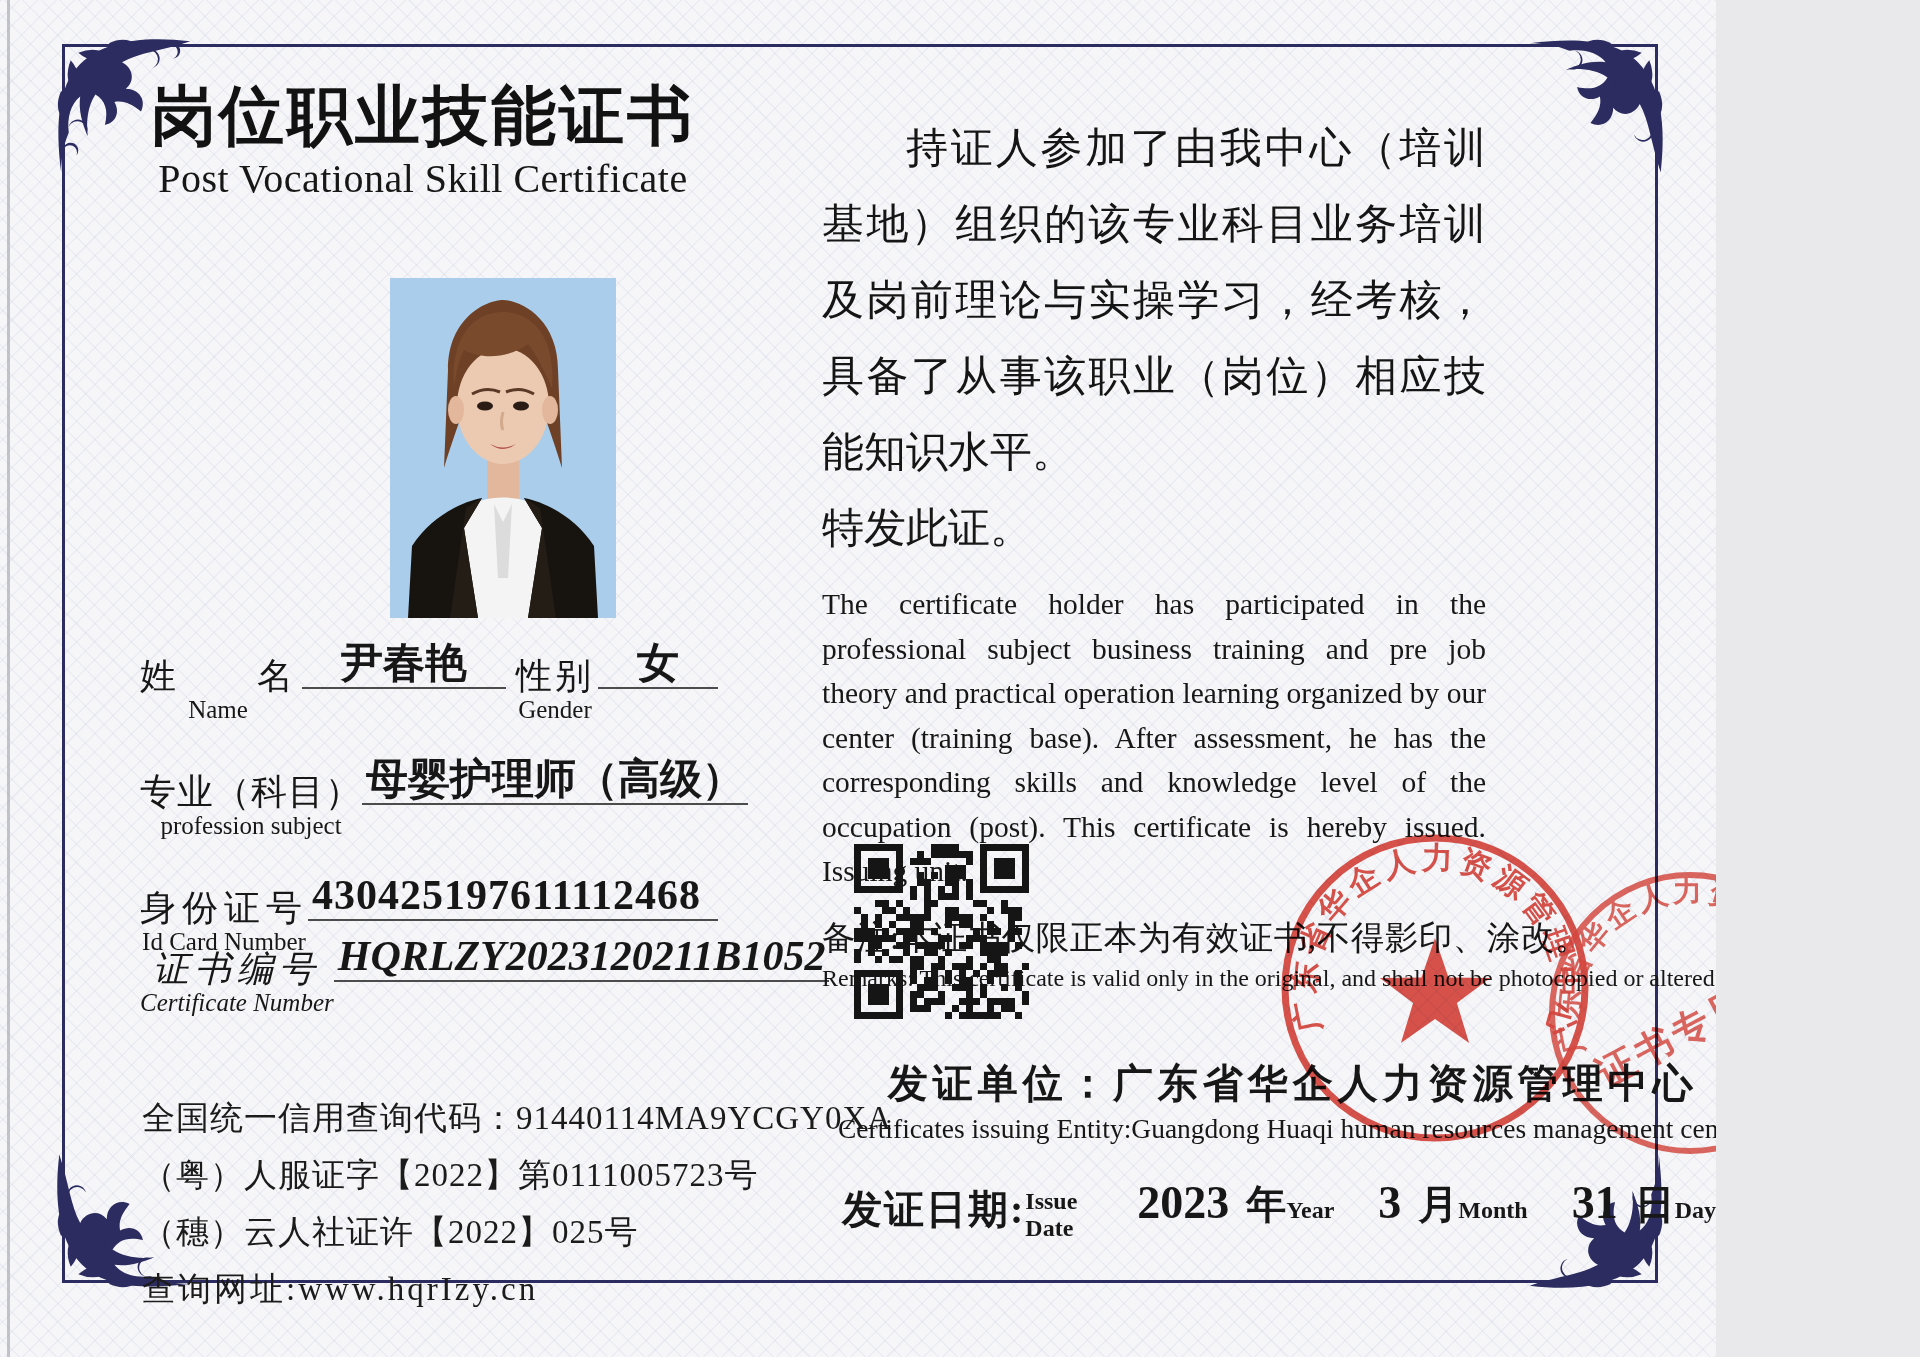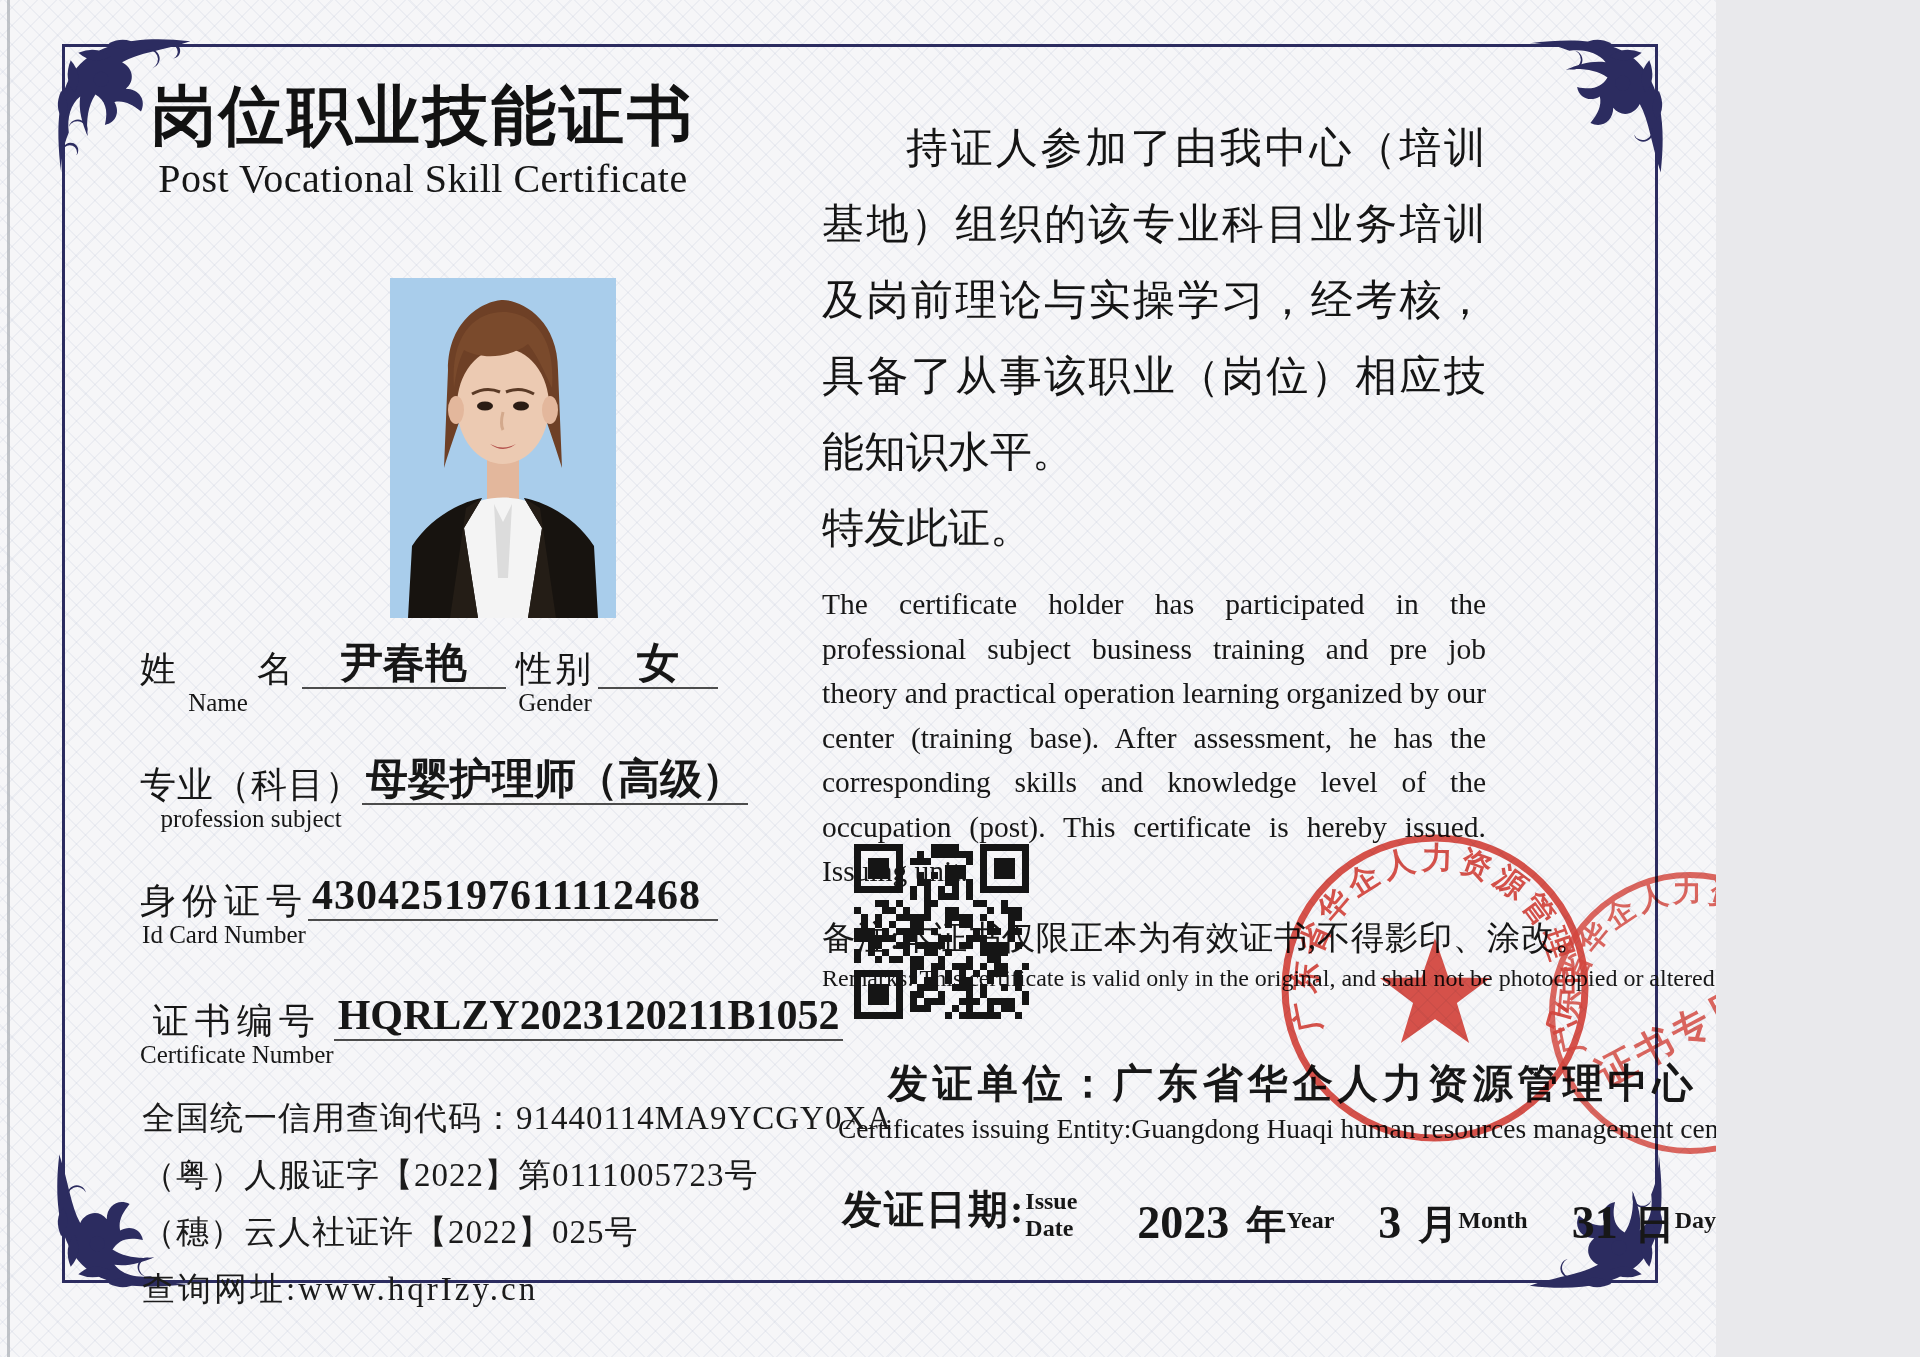--- a/index.html
+++ b/index.html
@@ -21,21 +21,21 @@
 
   
   .title-block{position:absolute;left:130px;top:84px;width:586px;text-align:center;}
   .title-cn{font-size:65px;font-weight:bold;letter-spacing:3px;line-height:1.0;color:#121212;}
   .title-en{font-size:40px;margin-top:6px;letter-spacing:.5px;}
   .photo{position:absolute;left:390px;top:278px;width:226px;height:340px;}
   .frow{position:absolute;left:140px;width:578px;display:flex;align-items:flex-end;}
   .flabel{display:flex;flex-direction:column;align-items:center;line-height:1.08;flex:0 0 auto;}
   .flabel .cn{font-size:36px;letter-spacing:3px;white-space:nowrap;}
   .flabel .en{font-size:25px;white-space:nowrap;}
-  .fline{border-bottom:2px solid #4c4c4c;margin-bottom:27px;display:flex;align-items:center;padding:0 4px 3px;}
+  .fline{border-bottom:2px solid #4c4c4c;margin-bottom:34px;display:flex;align-items:center;padding:0 4px 3px;}
   .grow{flex:1 1 auto;}
   .val{font-size:42px;font-weight:600;white-space:nowrap;line-height:1;}
   .center{justify-content:center;}
   .left-footer{position:absolute;left:142px;top:1090px;font-size:33px;line-height:57px;letter-spacing:1px;color:#1b1b1b;white-space:nowrap;}
 
   
   .stmt-wrap{position:absolute;left:822px;top:110px;width:664px;}
   .stmt-cn{font-size:42px;line-height:76px;text-align:justify;text-indent:2em;margin:0;color:#151515;}
   .stmt-closing{font-size:42px;line-height:76px;margin:0;}
   .stmt-en{font-size:29.5px;line-height:44.5px;text-align:justify;margin:16px 0 0 0;}
@@ -45,21 +45,21 @@
   .qr{position:absolute;left:852px;top:836px;width:182px;height:196px;}
 
   .stamps{position:absolute;left:1270px;top:818px;width:620px;height:420px;overflow:visible;z-index:5;pointer-events:none;mix-blend-mode:multiply;opacity:.92;}
 
   .issuer{position:absolute;left:838px;top:1056px;z-index:2;text-align:center;}
   .issuer-cn{font-size:40px;font-weight:600;letter-spacing:5px;white-space:nowrap;}
   .issuer-en{font-size:27.5px;margin-top:2px;white-space:nowrap;}
 
   .daterow{position:absolute;left:842px;top:1176px;display:flex;align-items:flex-start;gap:44px;z-index:2;}
   .dgroup{display:flex;flex-direction:row;align-items:center;}
-  .dtop{display:flex;align-items:baseline;gap:17px;margin-top:20px;}
+  .dtop{display:flex;align-items:baseline;gap:17px;}
   .dlabel{font-size:40px;font-weight:600;letter-spacing:2px;white-space:nowrap;}
   .dnum{font-size:46px;font-weight:bold;}
   .dunit{font-size:40px;font-weight:600;}
   .den{font-size:24px;margin-top:12px;font-weight:bold;}
 </style>
 </head>
 <body>
 
 <div id="cert">
   <div class="scan-edge"></div>
@@ -183,21 +183,21 @@
   <div class="frow" style="top:874px;">
     <div class="flabel">
       <span class="cn" style="letter-spacing:6px;">身份证号</span>
       <span class="en">Id Card Number</span>
     </div>
     <div class="fline grow">
       <span class="val" style="letter-spacing:1px;">430425197611112468</span>
     </div>
   </div>
 
-  <div class="frow" style="top:994px;">
+  <div class="frow" style="top:935px;font-style:italic;">
     <div class="flabel">
       <span class="cn" style="letter-spacing:6px;">证书编号</span>
       <span class="en">Certificate Number</span>
     </div>
     <div class="fline grow">
       <span class="val">HQRLZY2023120211B1052</span>
     </div>
   </div>
 
   <div class="left-footer">

